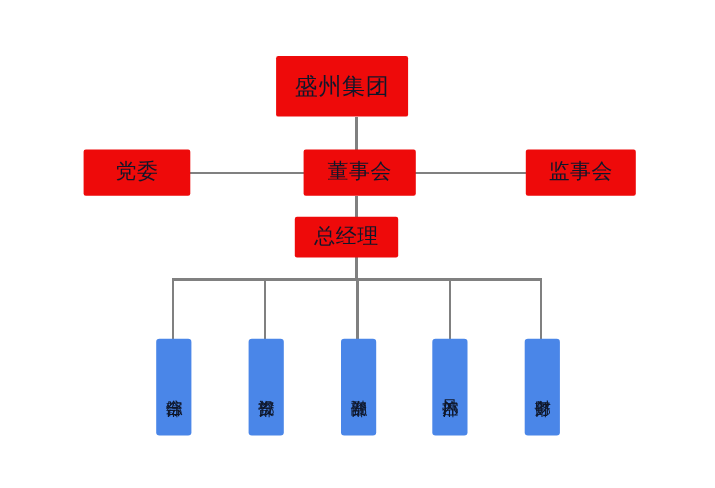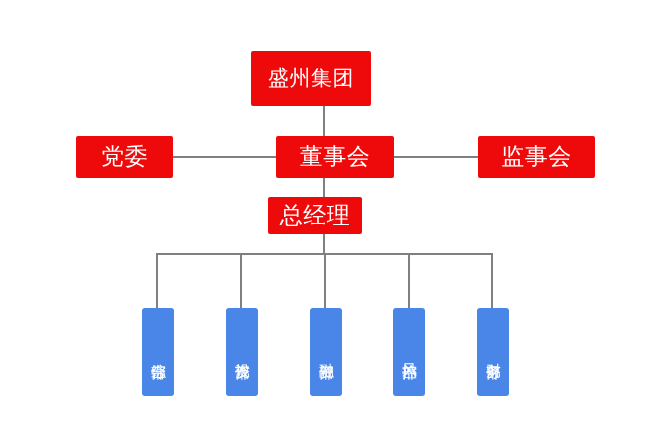--- a/index.html
+++ b/index.html
@@ -25,45 +25,45 @@
     top: 0;
     width: 650px;
     height: 444px;
   }
   .node {
     position: absolute;
     box-sizing: border-box;
     display: flex;
     align-items: center;
     justify-content: center;
-    color: #ffffff;
+    color: #0f172a;
     text-align: left;
     line-height: 1.12;
   }
   .node-red {
     background: #ee0a0a;
     border-radius: 2px;
-    font-size: 23px;
+    font-size: 19px;
     letter-spacing: 0.5px;
   }
   .node-blue {
     background: #4a86e8;
     border-radius: 3px;
     font-size: 15px;
     letter-spacing: 0.5px;
     writing-mode: vertical-rl;
     text-orientation: upright;
     line-height: 1.25;
   }
   
   .n-group  { left: 251px; top: 51px;  width: 120px; height: 55px; font-size: 21px; }
   
   .n-party  { left: 76px;  top: 136px; width: 97px;  height: 42px; }
-  .n-board  { left: 276px; top: 136px; width: 118px;  height: 42px; }
-  .n-super  { left: 478px; top: 136px; width: 117px; height: 42px; }
+  .n-board  { left: 276px; top: 136px; width: 102px;  height: 42px; }
+  .n-super  { left: 478px; top: 136px; width: 100px; height: 42px; }
   
   .n-gm     { left: 268px; top: 197px; width: 94px;  height: 37px; }
   
   .n-dept   { top: 308px; width: 32px; height: 88px; }
   .d0 { left: 142px; }
   .d1 { left: 226px; }
   .d2 { left: 310px; }
   .d3 { left: 393px; }
   .d4 { left: 477px; }
 </style>

